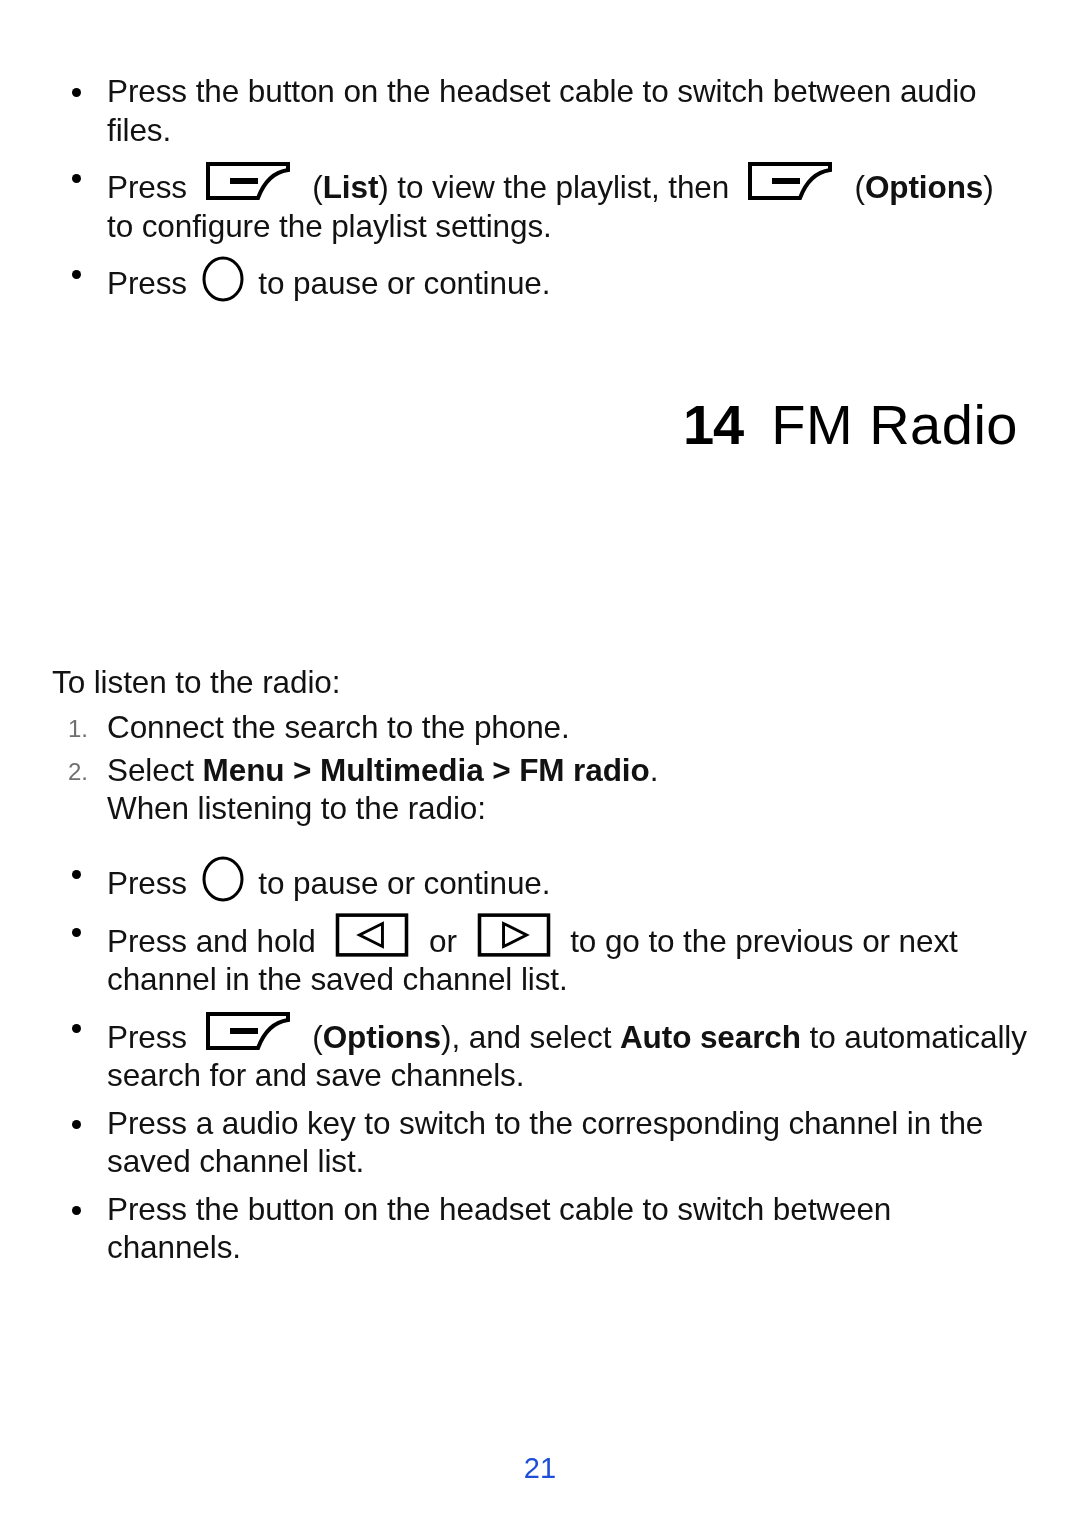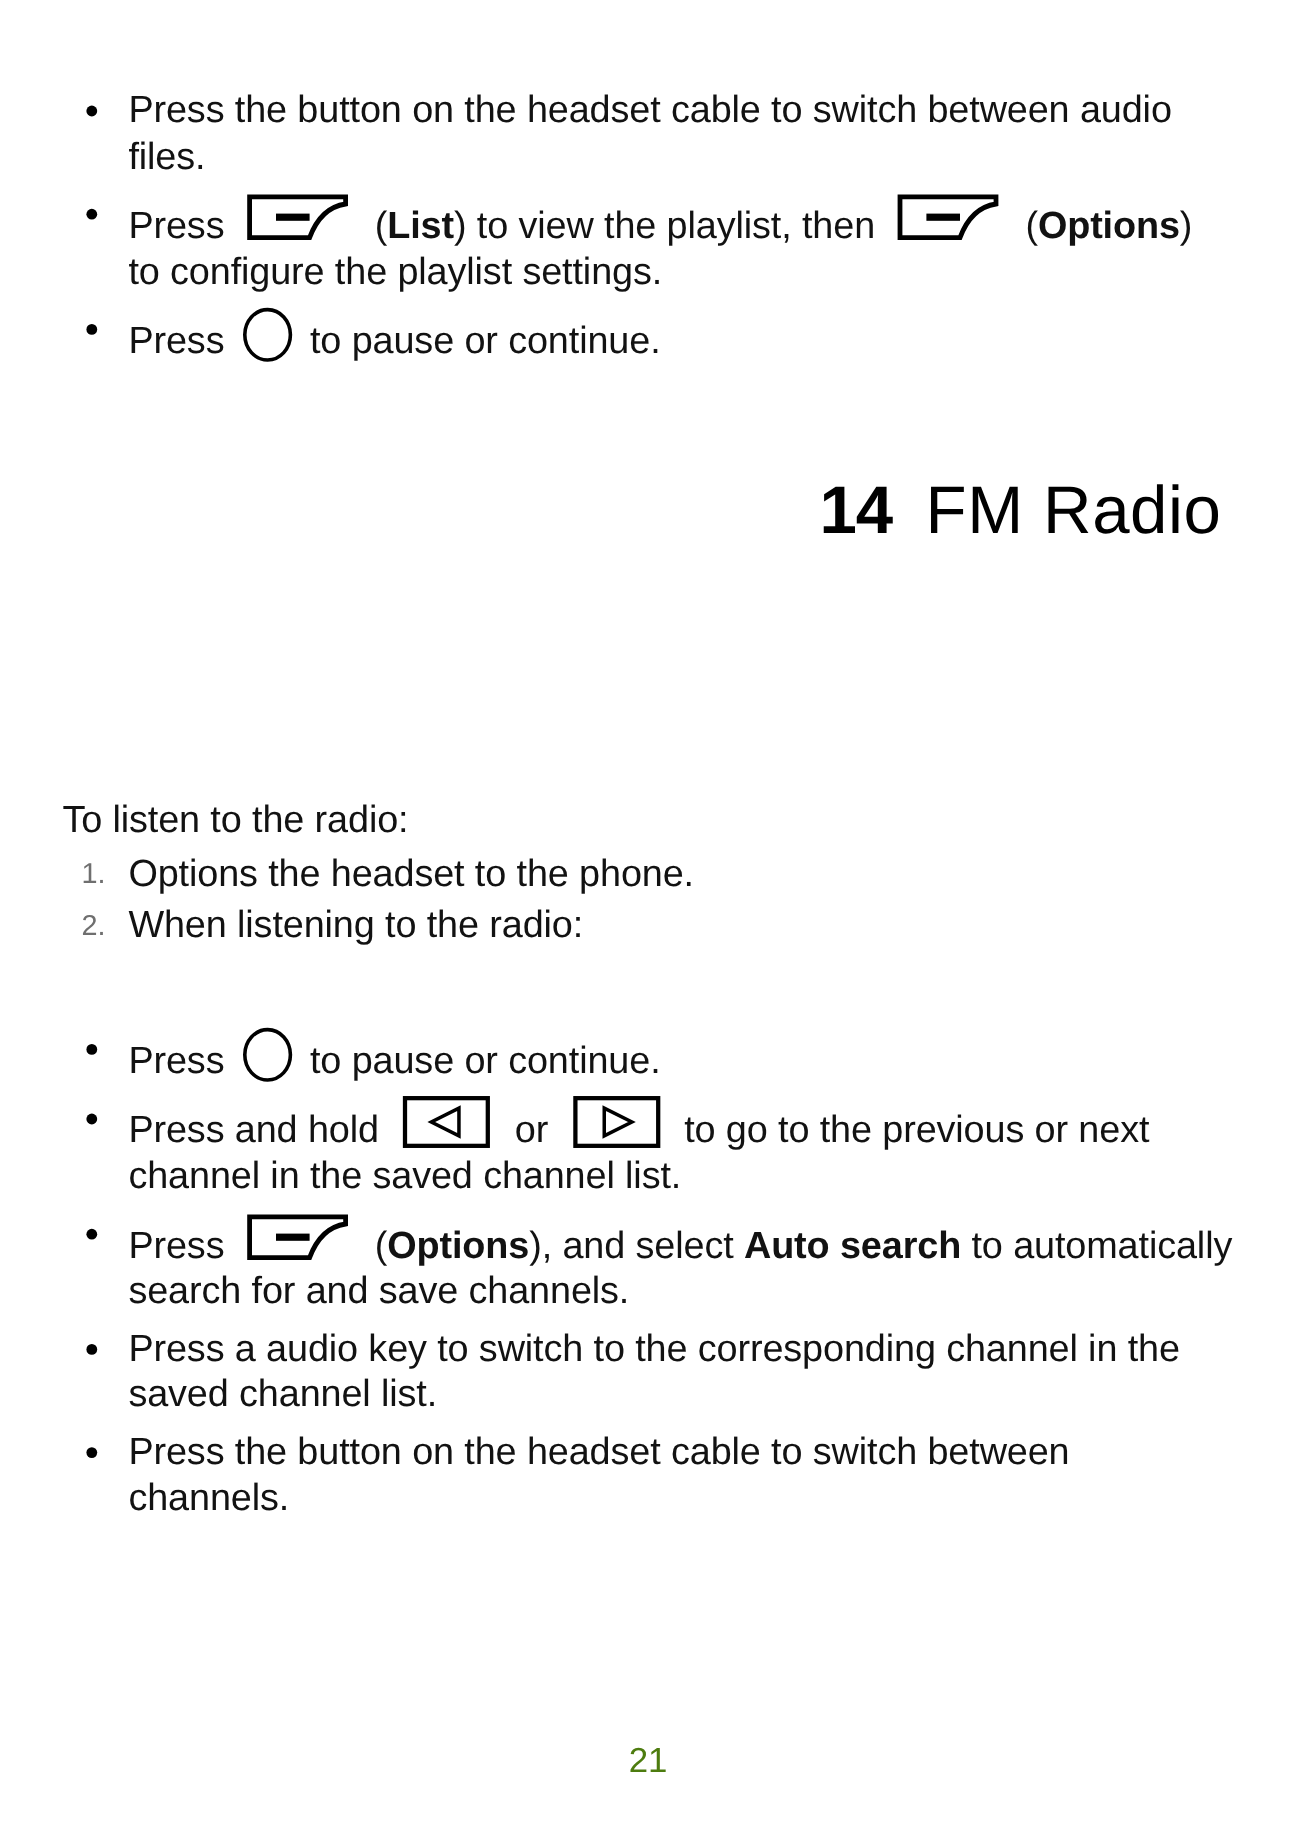--- a/index.html
+++ b/index.html
@@ -134,21 +134,21 @@
   b, .b { font-weight: bold; }
 
   
   #top-bullets { position: absolute; left: 60px; top: 72px;  width: 968px; }
   #chapter     { position: absolute; left: 60px; top: 392px; width: 958px; }
   #intro-para  { position: absolute; left: 60px; top: 500px; width: 968px; }
   #listen-line { position: absolute; left: 52px; top: 663px; width: 968px; }
   #steps       { position: absolute; left: 60px; top: 708px; width: 968px; }
   #radio-bullets { position: absolute; left: 60px; top: 854px; width: 968px; }
   #page-number { position: absolute; left: 0;  top: 1452px; width: 1080px;
-                 text-align: center; font-size: 29px; color: #4d7c0f; }
+                 text-align: center; font-size: 29px; color: #1d4ed8; }
 </style>
 </head>
 <body>
 
 <div class="page">
 
   <ul class="bullet-list body-text" id="top-bullets">
       <li class="bullet-item">Press the button on the headset cable to switch between audio files.</li>
       <li class="bullet-item">Press <svg class="key softkey-icon" viewBox="0 0 96 46">
           <path d="M6 6 L86 6 L86 12 C72 14 62 24 56 40 L6 40 Z" fill="none" stroke="#000" stroke-width="4"></path>
@@ -165,24 +165,25 @@
   <div class="chapter-heading" id="chapter">
     <span class="chapter-num">14</span><span class="chapter-title">FM Radio</span>
   </div>
 
 
   <p class="body-text" id="listen-line" style="margin:0;">To listen to the radio:</p>
 
   <ol class="num-list body-text" id="steps">
       <li class="num-item">
         <span class="num-marker">1.</span>
-        <div>Options the headset to the phone.</div>
+        <div>Connect the search to the phone.</div>
       </li>
       <li class="num-item">
         <span class="num-marker">2.</span>
+        <div>Select <b>Menu</b><b> &gt; </b><b>Multimedia</b><b> &gt; </b><b>FM radio</b>.</div>
         <div>When listening to the radio:</div>
       </li>
     </ol>
 
   <ul class="bullet-list body-text" id="radio-bullets">
       <li class="bullet-item">Press <svg class="key okkey-icon" viewBox="0 0 46 50">
           <ellipse cx="23" cy="25" rx="19" ry="21" fill="none" stroke="#000" stroke-width="3"></ellipse>
         </svg> to pause or continue.</li>
       <li class="bullet-item">Press and hold <svg class="key arrowkey-icon-lg" viewBox="0 0 72 44">
           <rect x="3" y="3" width="66" height="38" fill="none" stroke="#000" stroke-width="3.4"></rect>

